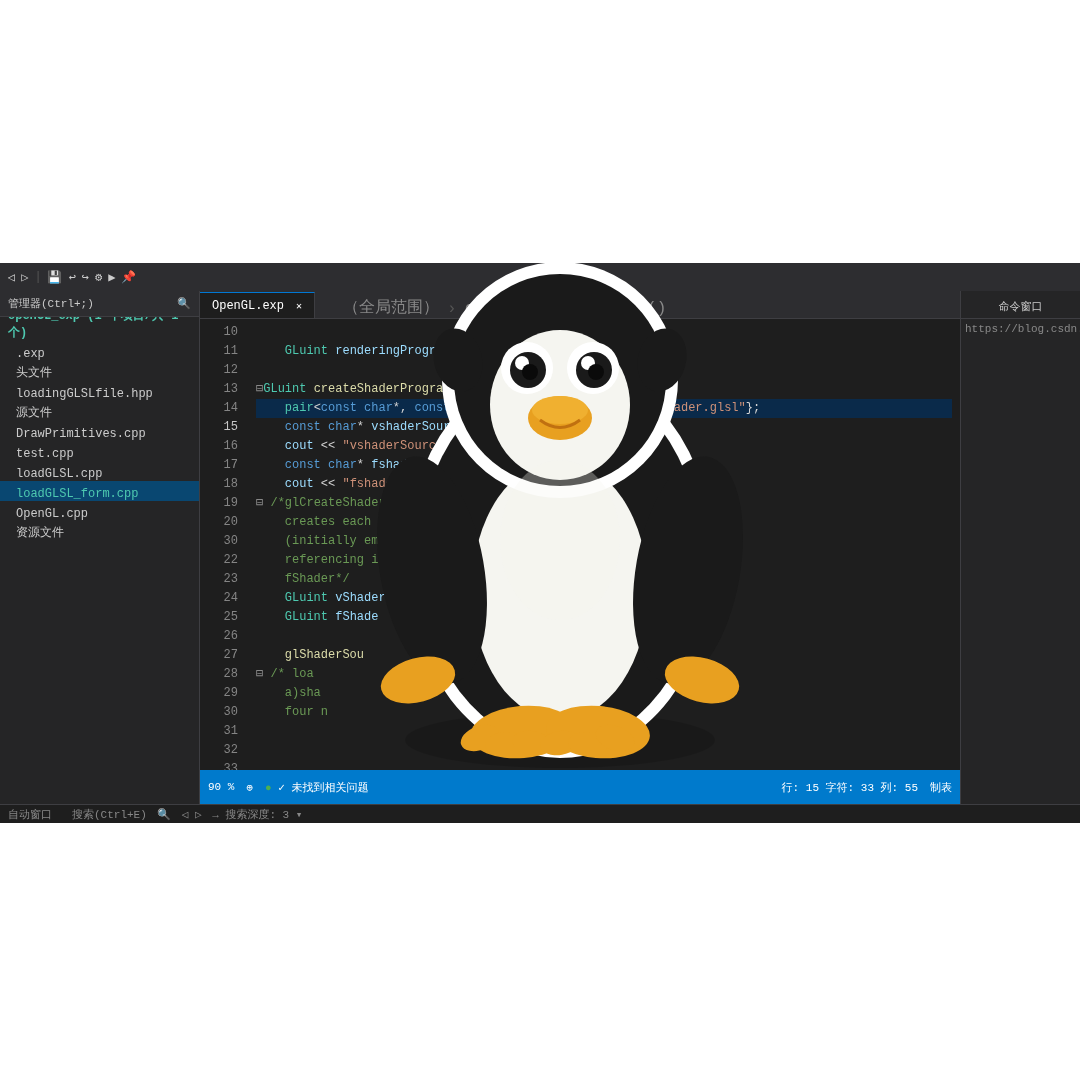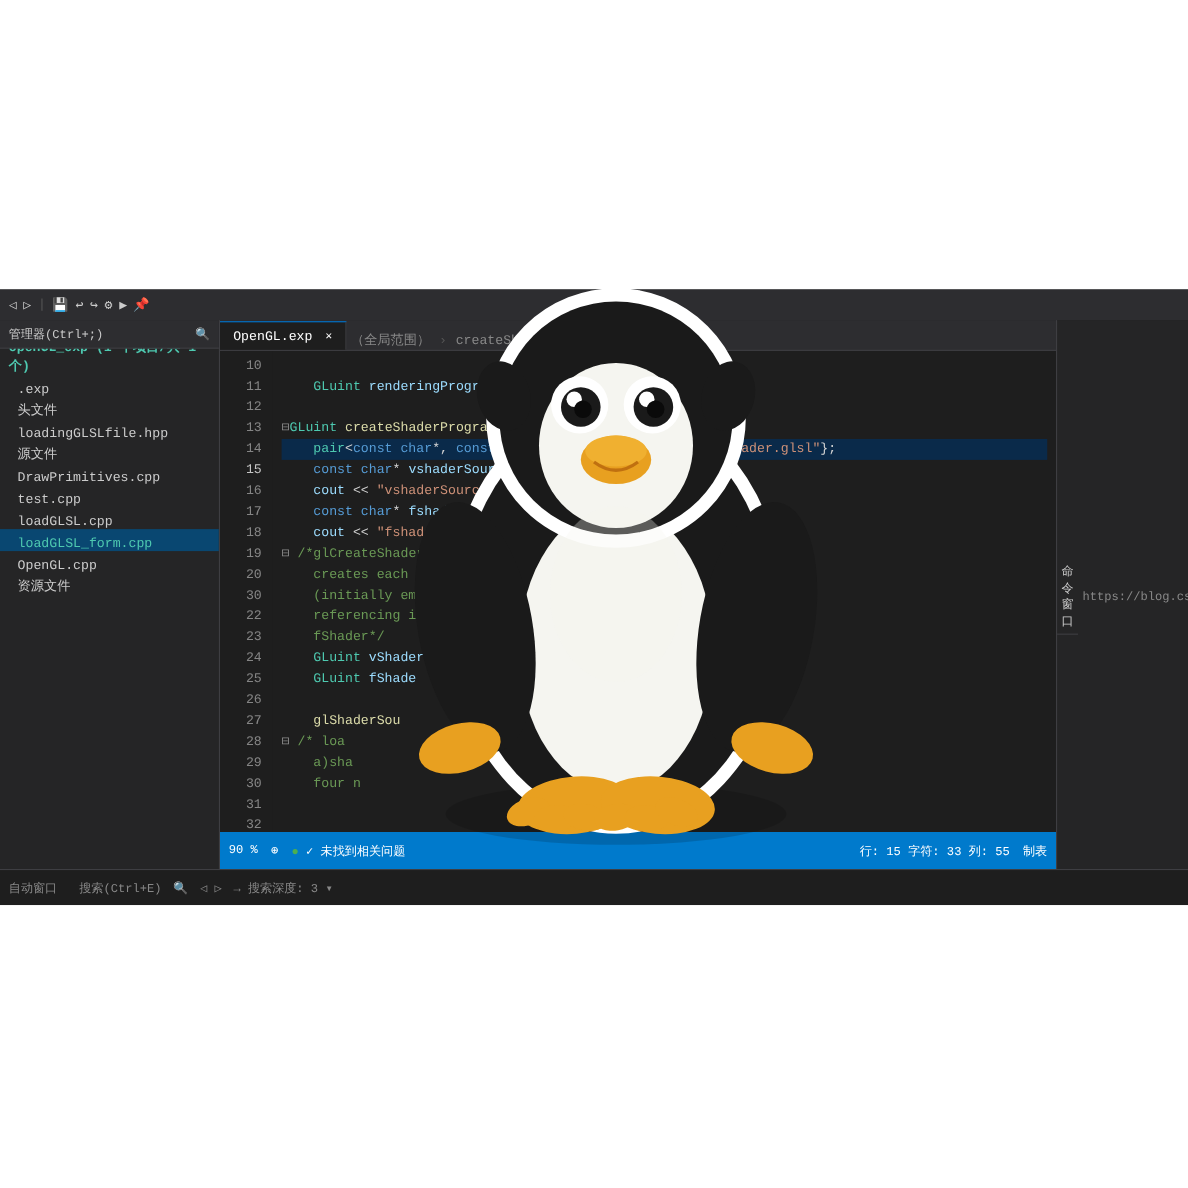--- a/index.html
+++ b/index.html
@@ -186,21 +186,21 @@
       gap: 12px;
     }
 
     #statusbar-right {
       margin-left: auto;
       display: flex;
       gap: 12px;
     }
 
     #bottom-panel {
-      height: 33px;
+      height: 19px;
       background: #1e1e1e;
       display: flex;
       align-items: center;
       padding: 0 8px;
       font-size: 11px;
       color: #ccc;
       border-top: 1px solid #3e3e42;
       gap: 20px;
       flex-shrink: 0;
     }
@@ -296,21 +296,21 @@
           </div>
         </div>
       </div>
 
       <div id="editor-area">
         <div id="editor-tabs">
           <div class="tab active">
             <span>OpenGL.exp</span>
             <span style="font-size:10px">✕</span>
           </div>
-          <div style="flex:1; display:flex; align-items:center; padding:0 4px; font-size:12px; color:#888; gap:8px; margin-left:auto">
+          <div style="flex:1; display:flex; align-items:flex-end; padding:0 28px; font-size:16px; color:#888; gap:8px; margin-left:auto">
             <span>（全局范围）</span>
             <span style="color:#555">›</span>
             <span>createShaderProgram()</span>
           </div>
         </div>
 
         <div id="code-editor">
           <div id="line-numbers">
             <div class="line-num">10</div>
             <div class="line-num">11</div>
@@ -405,21 +405,21 @@
             <span style="color:#4caf50">●</span>
             <span>✓ 未找到相关问题</span>
           </span>
           <div id="statusbar-right">
             <span>行: 15  字符: 33  列: 55</span>
             <span>制表</span>
           </div>
         </div>
       </div>
 
-      <div style="width:120px; background:#252526; border-left:1px solid #3e3e42; display:flex; align-items:center; padding-top:4px;">
+      <div style="width:120px; background:#252526; border-left:1px solid #3e3e42; display:flex; flex-direction:column; align-items:center; padding-top:4px;">
         <div style="font-size:11px; color:#ccc; padding:4px; width:100%; text-align:center; border-bottom:1px solid #3e3e42;">命令窗口</div>
         <div style="font-size:11px; color:#888; padding:4px; width:100%; text-align:center;">https://blog.csdn.net/qt_...</div>
       </div>
     </div>
 
     <div id="bottom-panel">
       <div class="bottom-section">
         <span>自动窗口</span>
       </div>
       <div class="bottom-section">

